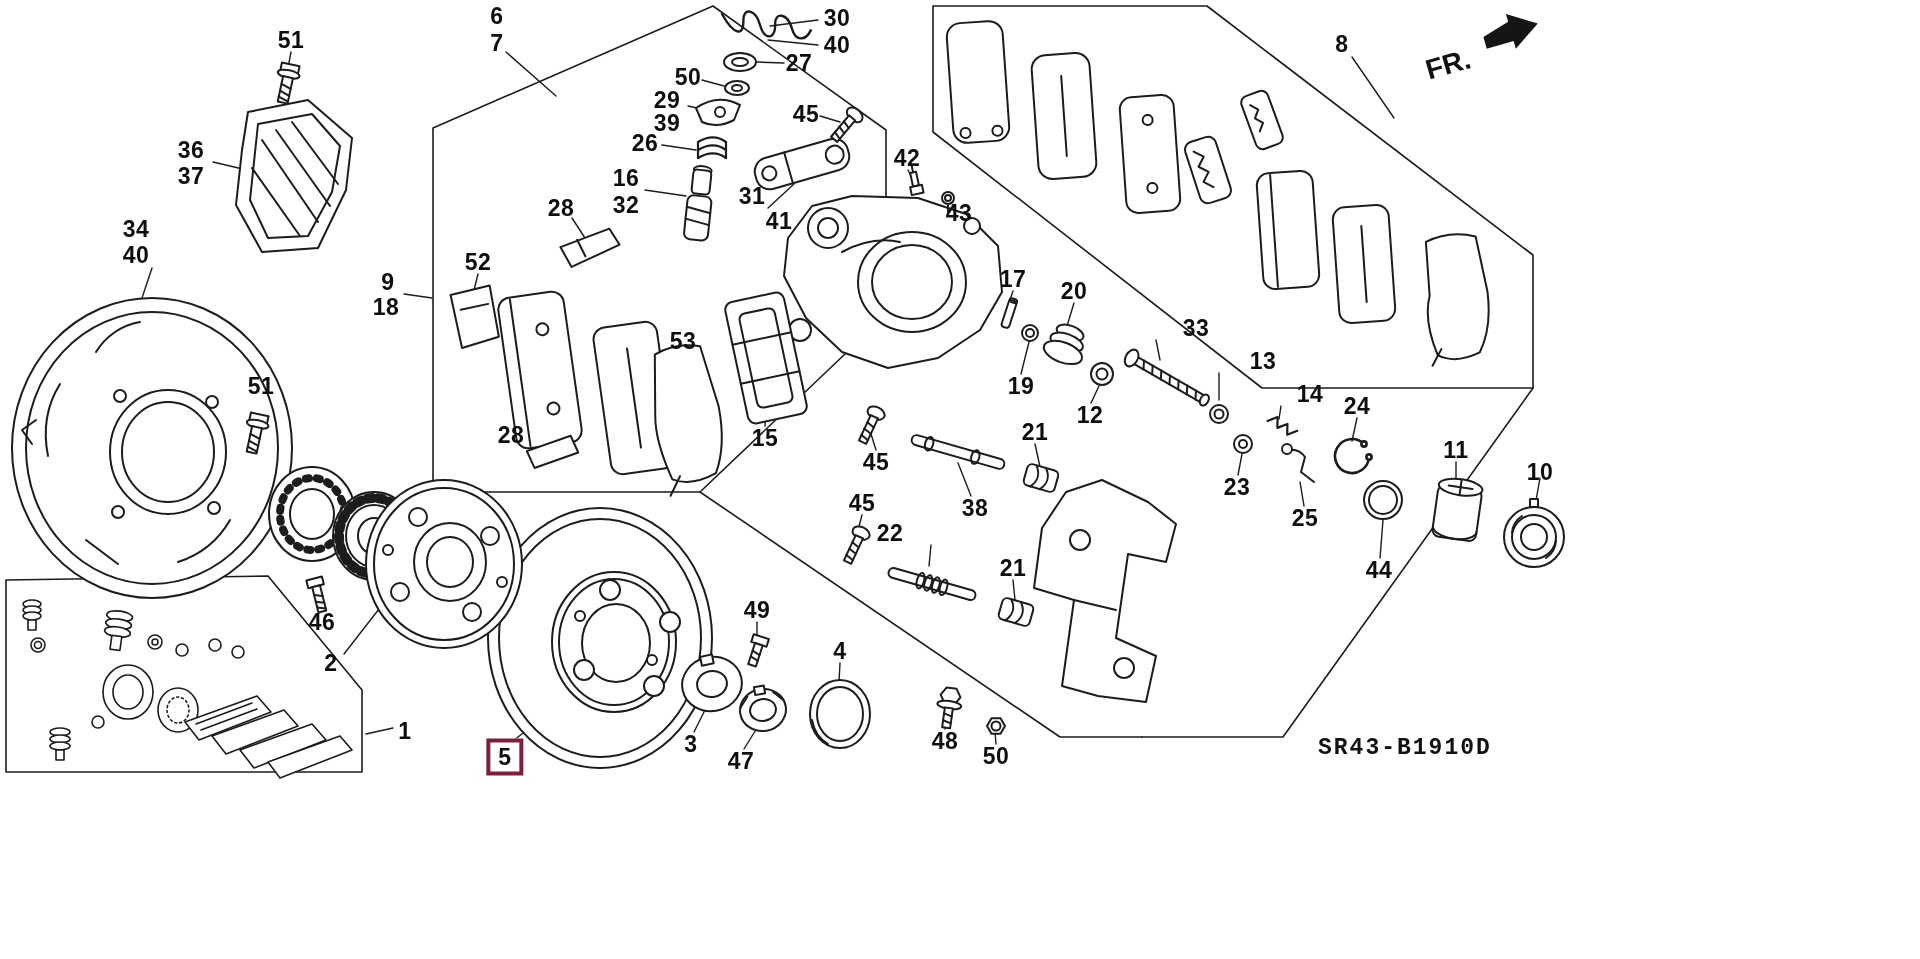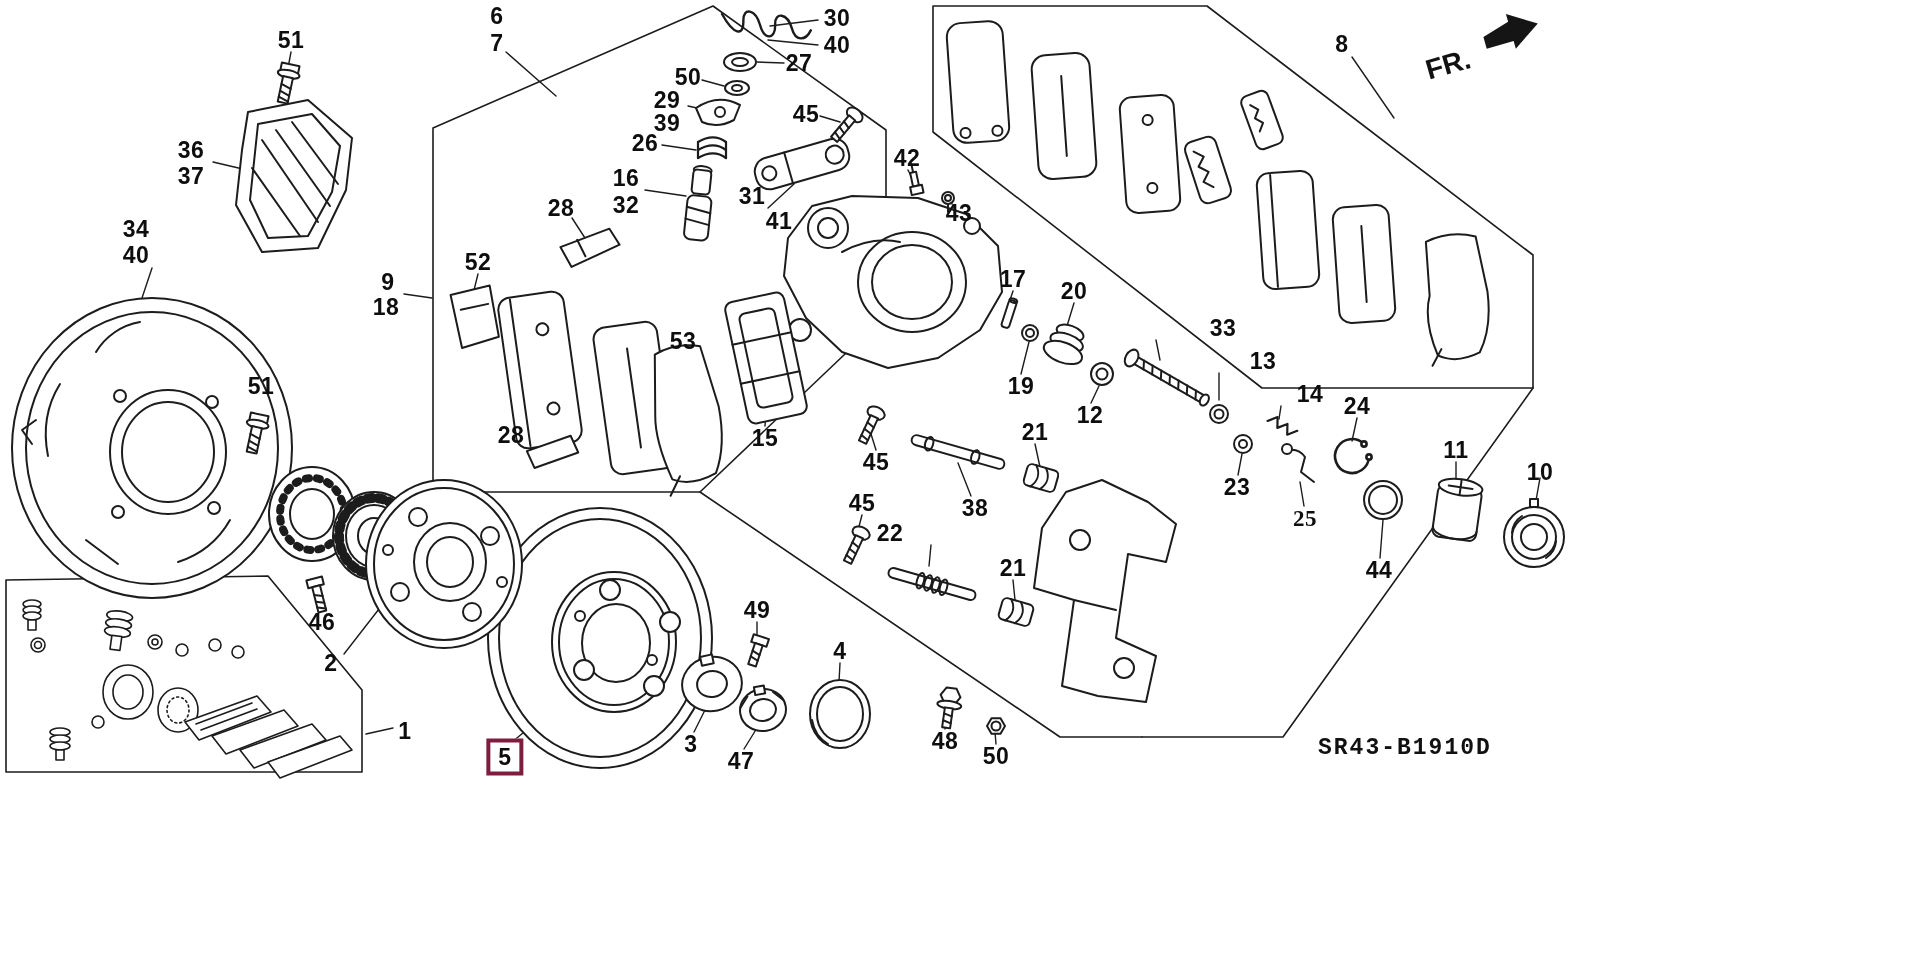--- a/index.html
+++ b/index.html
@@ -536,30 +536,30 @@
       <div class="part-label" style="left: 837px; top: 45px;">40</div>
       <div class="part-label" style="left: 799px; top: 63px;">27</div>
       <div class="part-label" style="left: 806px; top: 114px;">45</div>
       <div class="part-label" style="left: 752px; top: 196px;">31</div>
       <div class="part-label" style="left: 752px; top: 221px; margin-left: 27px;">41</div>
       <div class="part-label" style="left: 907px; top: 158px;">42</div>
       <div class="part-label" style="left: 959px; top: 213px;">43</div>
       <div class="part-label" style="left: 1342px; top: 44px;">8</div>
       <div class="part-label" style="left: 1013px; top: 279px;">17</div>
       <div class="part-label" style="left: 1074px; top: 291px;">20</div>
-      <div class="part-label" style="left: 1223px; top: 328px; text-align: right;">33</div>
+      <div class="part-label" style="left: 1196px; top: 328px; text-align: right;">33</div>
       <div class="part-label" style="left: 1219px; top: 361px; margin-left: 44px;">13</div>
       <div class="part-label" style="left: 1310px; top: 394px; text-align: center;">14</div>
       <div class="part-label" style="left: 1357px; top: 406px;">24</div>
       <div class="part-label" style="left: 1456px; top: 450px;">11</div>
       <div class="part-label" style="left: 1540px; top: 472px;">10</div>
       <div class="part-label" style="left: 1021px; top: 386px;">19</div>
       <div class="part-label" style="left: 1090px; top: 415px;">12</div>
       <div class="part-label" style="left: 1237px; top: 487px;">23</div>
-      <div class="part-label" style="left: 1305px; top: 518px; font-family: Liberation Serif, serif;">25</div>
+      <div class="part-label" style="left: 1305px; top: 518px;">25</div>
       <div class="part-label" style="left: 1379px; top: 570px;">44</div>
       <div class="part-label" style="left: 876px; top: 462px;">45</div>
       <div class="part-label" style="left: 975px; top: 508px;">38</div>
       <div class="part-label" style="left: 862px; top: 503px;">45</div>
       <div class="part-label" style="left: 890px; top: 533px;">22</div>
       <div class="part-label" style="left: 1035px; top: 432px;">21</div>
       <div class="part-label" style="left: 1013px; top: 568px;">21</div>
       <div class="part-label" style="left: 765px; top: 438px;">15</div>
       <div class="part-label" style="left: 322px; top: 622px;">46</div>
       <div class="part-label" style="left: 331px; top: 663px;">2</div>

